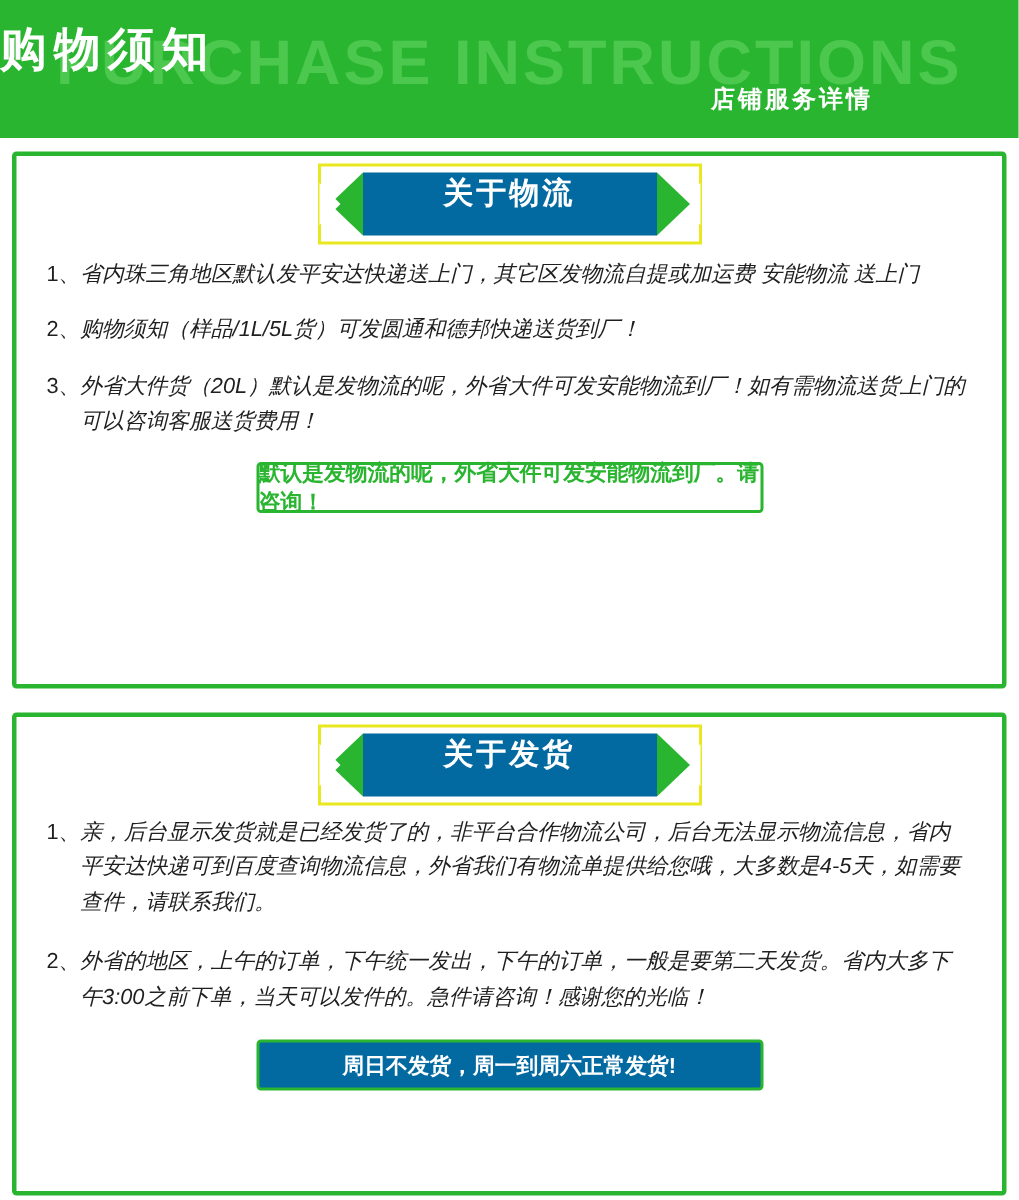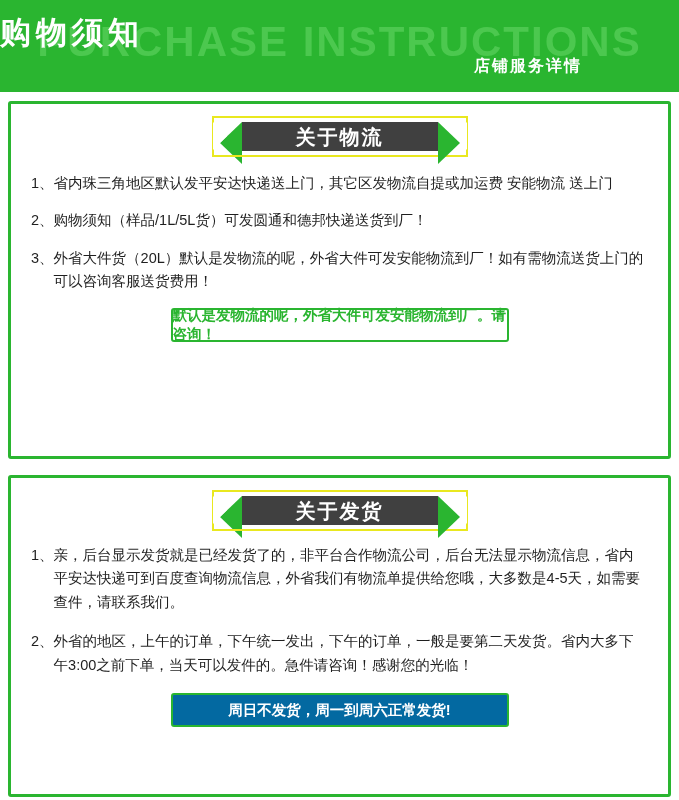--- a/index.html
+++ b/index.html
@@ -79,25 +79,25 @@
 
   .ribbon-wrap {
     position: relative;
     height: 64px;
     display: flex;
     align-items: center;
     justify-content: center;
   }
   .ribbon {
     position: relative;
-    height: 29px;
+    height: 42px;
     min-width: 196px;
-    background: #404040;
-    display: flex;
-    align-items: flex-end;
+    background: #0369a1;
+    display: flex;
+    align-items: flex-start;
     justify-content: center;
     color: #ffffff;
     font-size: 20px;
     font-weight: bold;
     letter-spacing: 2px;
     padding: 0 26px;
     box-sizing: border-box;
   }
   .ribbon::before,
   .ribbon::after {
@@ -157,20 +157,21 @@
     color: #1f1f1f;
     line-height: 1.62;
     margin-bottom: 14px;
   }
   .item .num {
     flex: 0 0 auto;
     white-space: nowrap;
   }
   .item .txt {
     flex: 1 1 auto;
+    font-style: italic;
   }
   .section.second .items { padding-top: 2px; }
   .section.second .item { margin-bottom: 16px; }
 
   .note-btn {
     margin: 4px auto 0 auto;
     width: 404px;
     height: 34px;
     border: 2px solid #2ab530;
     border-radius: 3px;

